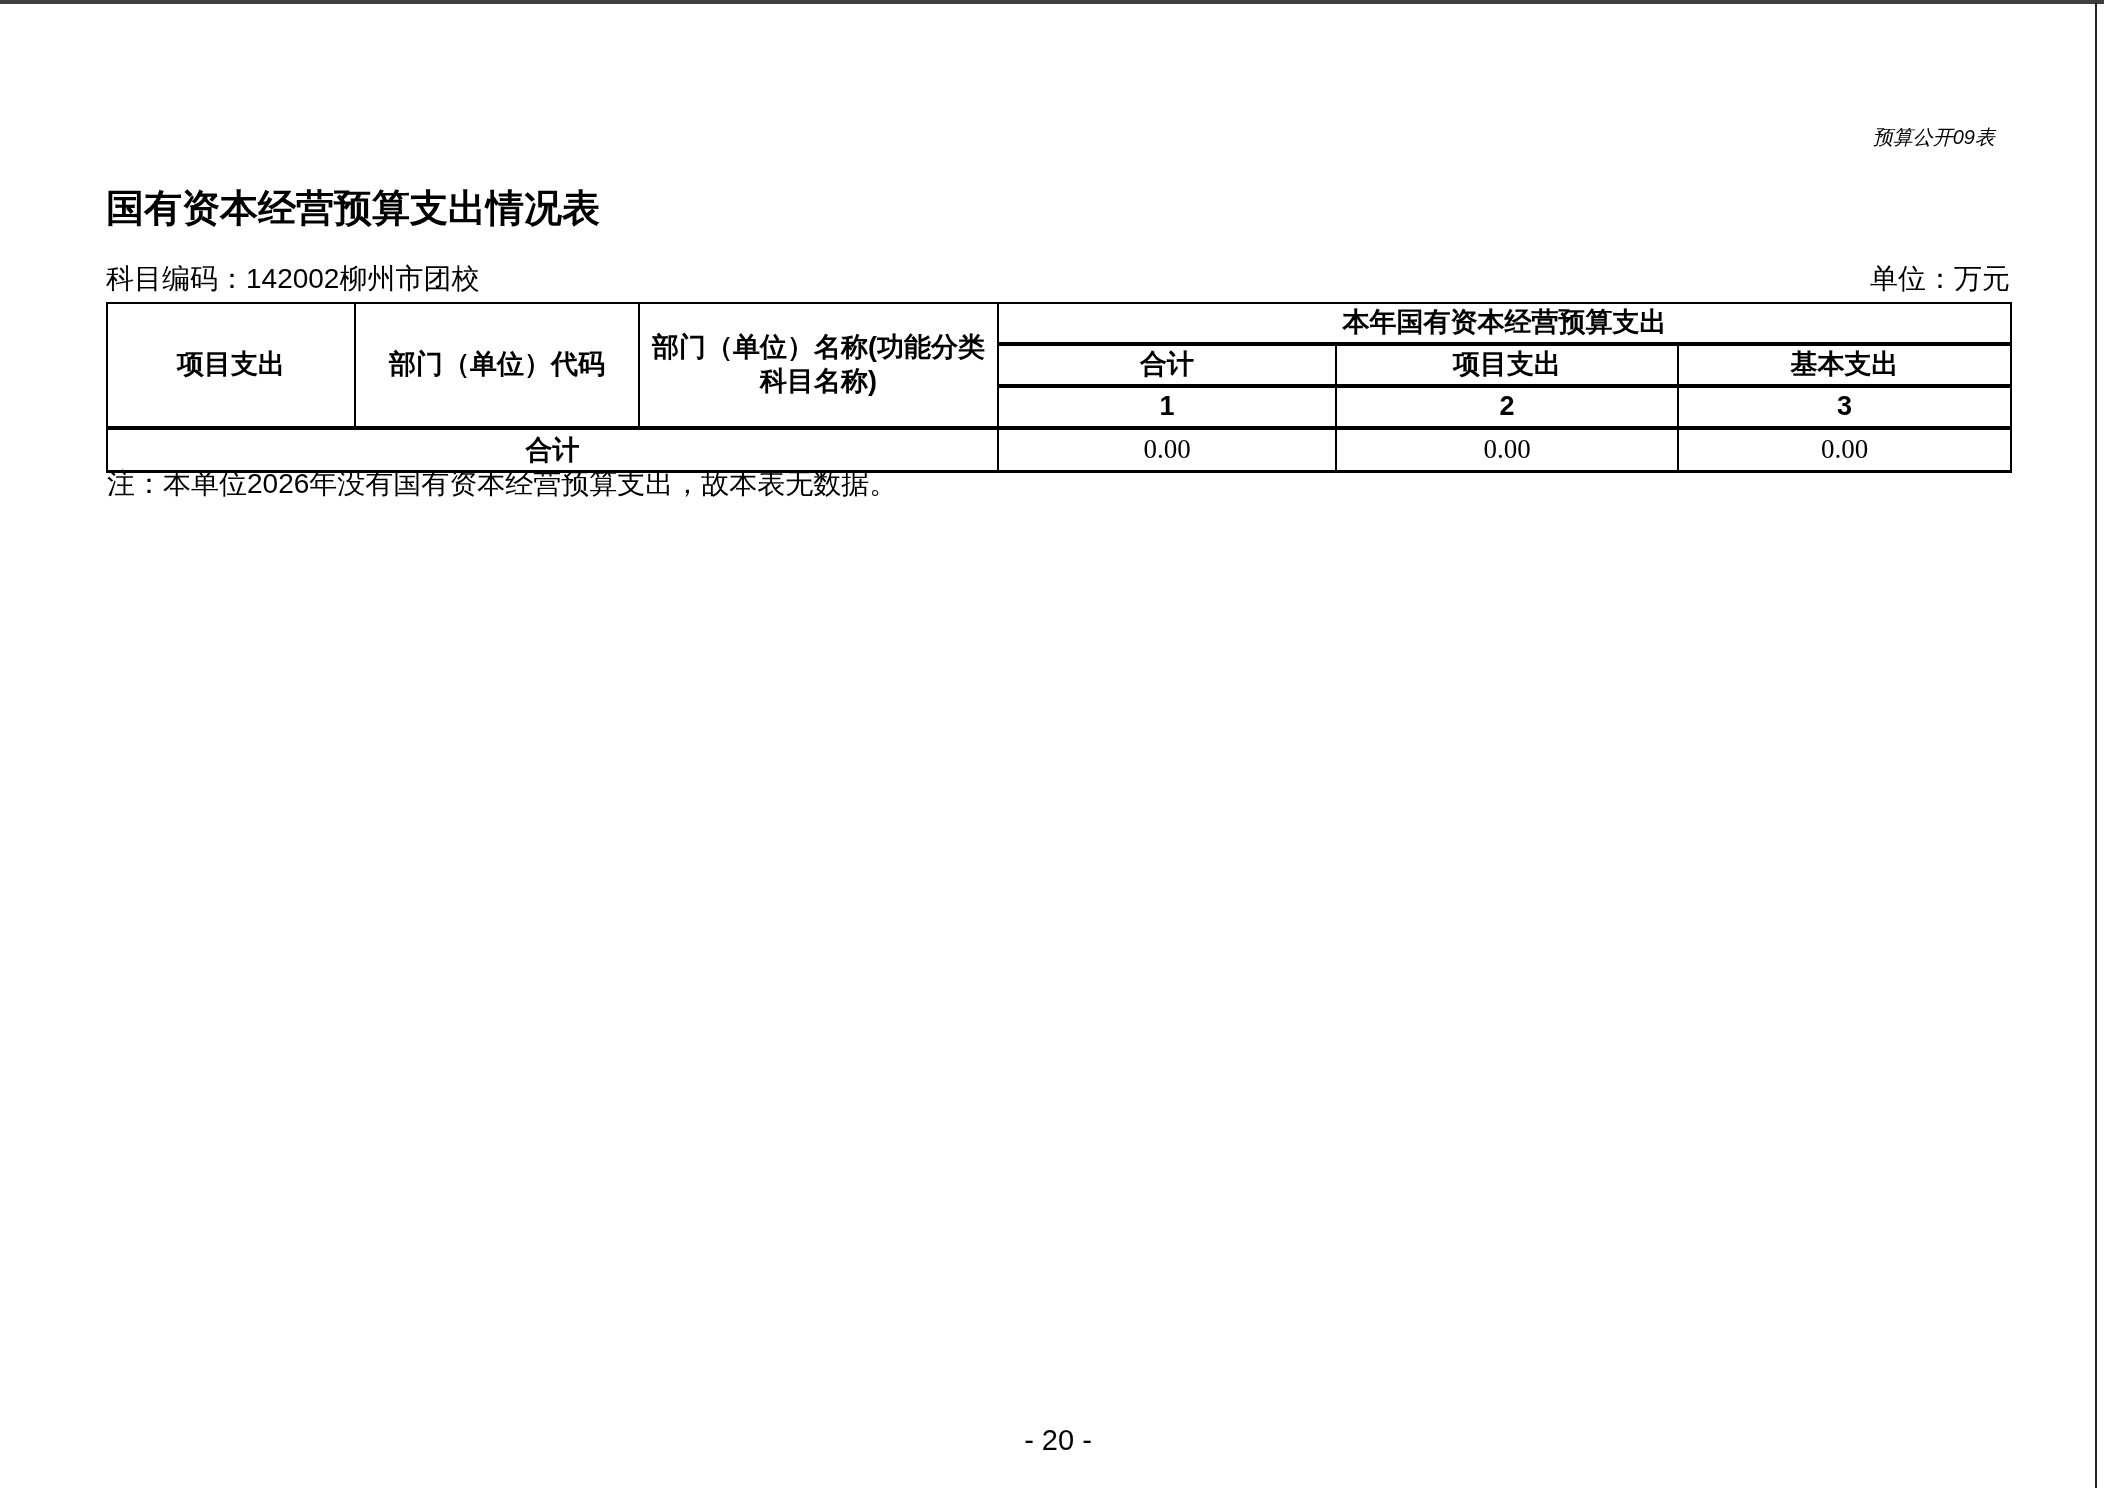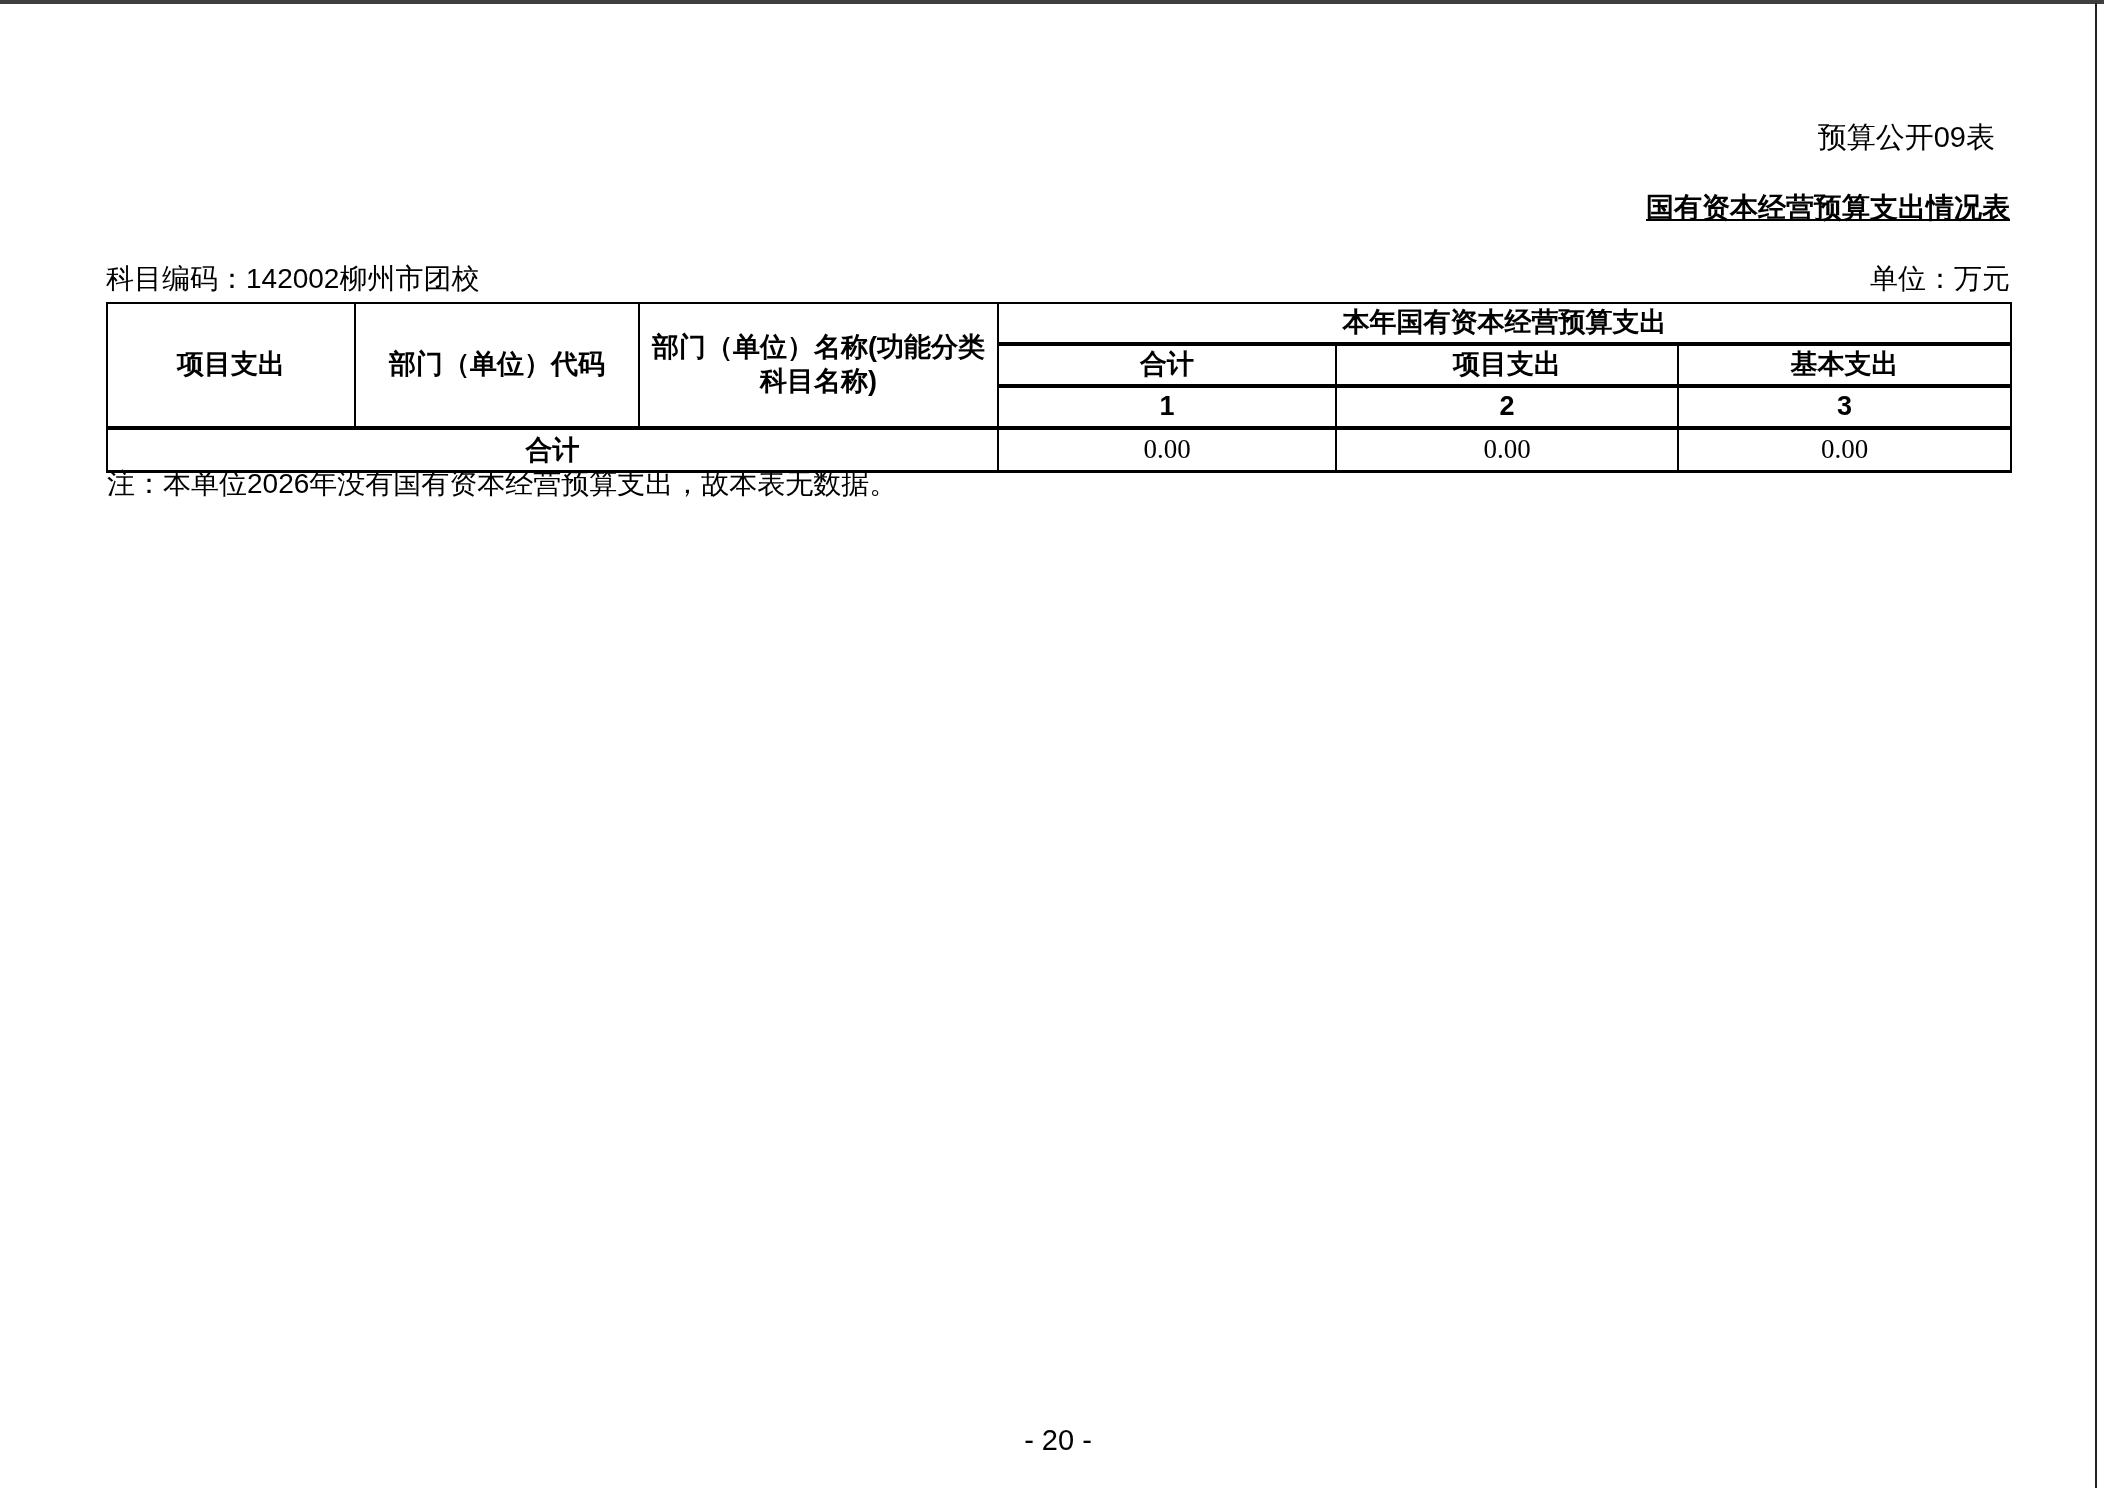--- a/index.html
+++ b/index.html
@@ -22,34 +22,34 @@
   .right-edge {
     position: absolute;
     top: 3px; right: 7px;
     width: 2px; height: 1485px;
     background: #222222;
   }
   .form-label {
     position: absolute;
     top: 120px;
     right: 109px;
-    font-size: 29px;
+    font-size: 20px;
     line-height: 34px;
     white-space: nowrap;
+    font-style: italic;
   }
   .title {
     position: absolute;
     top: 188px;
     left: 106px;
     width: 1904px;
-    text-align: right;
-    font-size: 28px;
+    text-align: left;
+    font-size: 38px;
     line-height: 40px;
     font-weight: bold;
-    text-decoration: underline;
   }
   .meta-row {
     position: absolute;
     top: 261px;
     left: 106px;
     width: 1904px;
     display: flex;
     justify-content: space-between;
     font-size: 28px;
     line-height: 36px;

